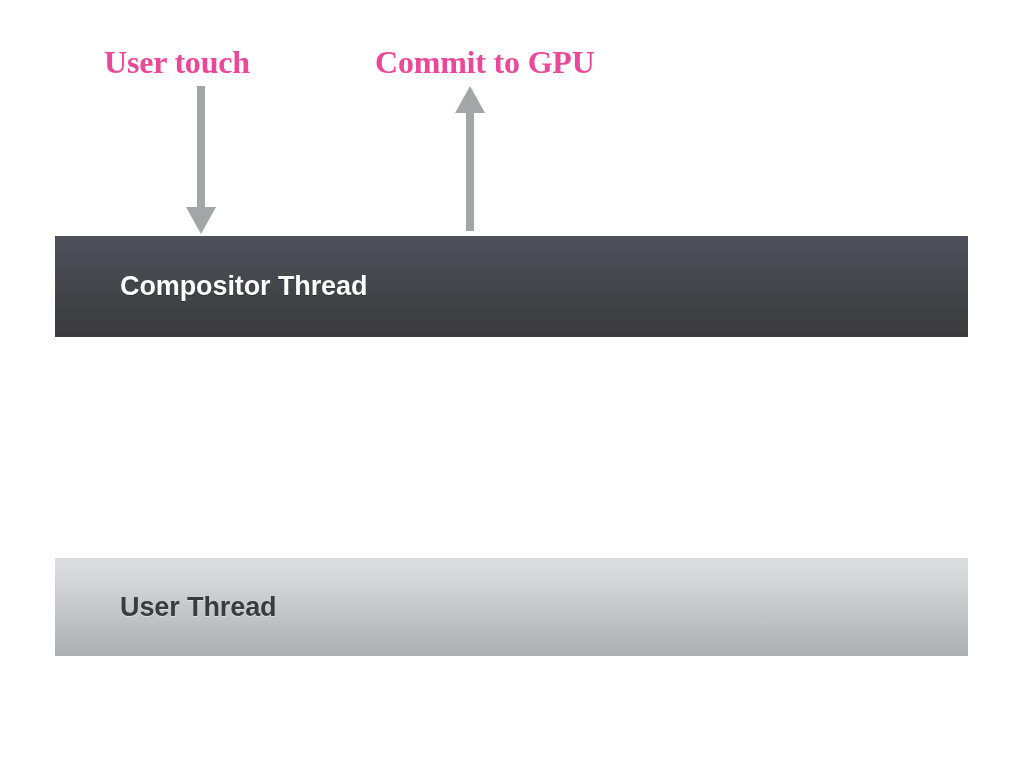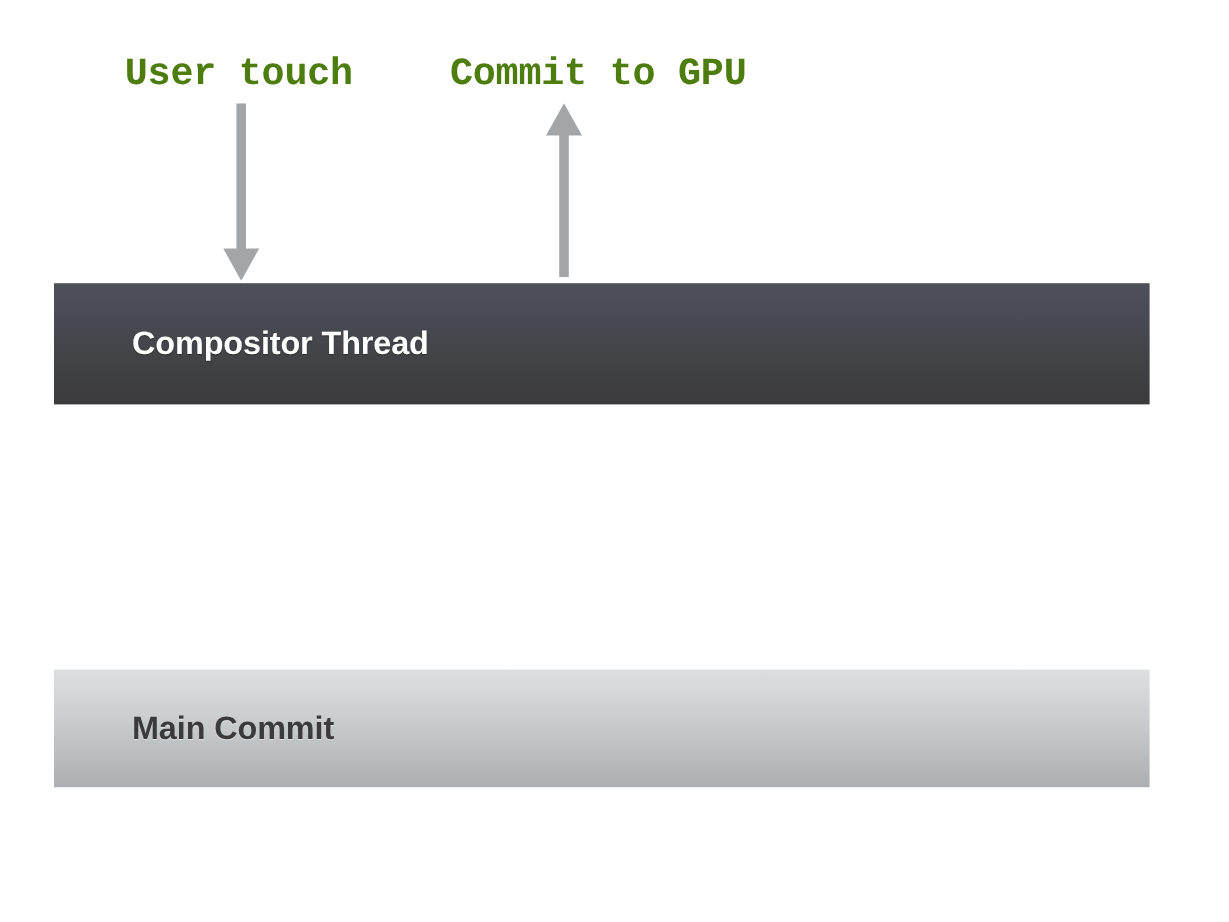--- a/index.html
+++ b/index.html
@@ -15,25 +15,25 @@
     position: relative;
     width: 1024px;
     height: 768px;
     background: #ffffff;
     overflow: hidden;
   }
 
   
   .annotation-label {
     position: absolute;
-    font-family: Liberation Mono, monospace;
+    font-family: Liberation Serif, serif;
     font-weight: bold;
     font-size: 32px;
     line-height: 38px;
-    color: #4d7c0f;
+    color: #ec4899;
     white-space: nowrap;
     letter-spacing: -0.2px;
   }
   #label-user-touch {
     left: 104px;
     top: 43px;
   }
   #label-commit-gpu {
     left: 331px;
     top: 43px;
@@ -53,21 +53,21 @@
   #arrow-commit-gpu {
     left: 455px;
     top: 86px;
     width: 30px;
     height: 145px;
   }
 
   
   .thread-bar {
     position: absolute;
-    left: 45px;
+    left: 55px;
     width: 913px;
     display: flex;
     align-items: center;
   }
   .thread-bar-label {
     font-family: "Liberation Sans", sans-serif;
     font-weight: bold;
     font-size: 27px;
     letter-spacing: -0.1px;
     white-space: nowrap;
@@ -109,16 +109,16 @@
 
   <svg class="arrow" id="arrow-commit-gpu" viewBox="0 0 30 145" xmlns="http://www.w3.org/2000/svg">
     <polygon points="15,0 30,27 19,27 19,145 11,145 11,27 0,27" fill="#a3a5a7"></polygon>
   </svg>
 
   <div class="thread-bar" id="bar-compositor-thread">
     <span class="thread-bar-label">Compositor Thread</span>
   </div>
 
   <div class="thread-bar" id="bar-main-thread">
-    <span class="thread-bar-label">Main Commit</span>
+    <span class="thread-bar-label">User Thread</span>
   </div>
 
 </div>
 
 </body></html>

